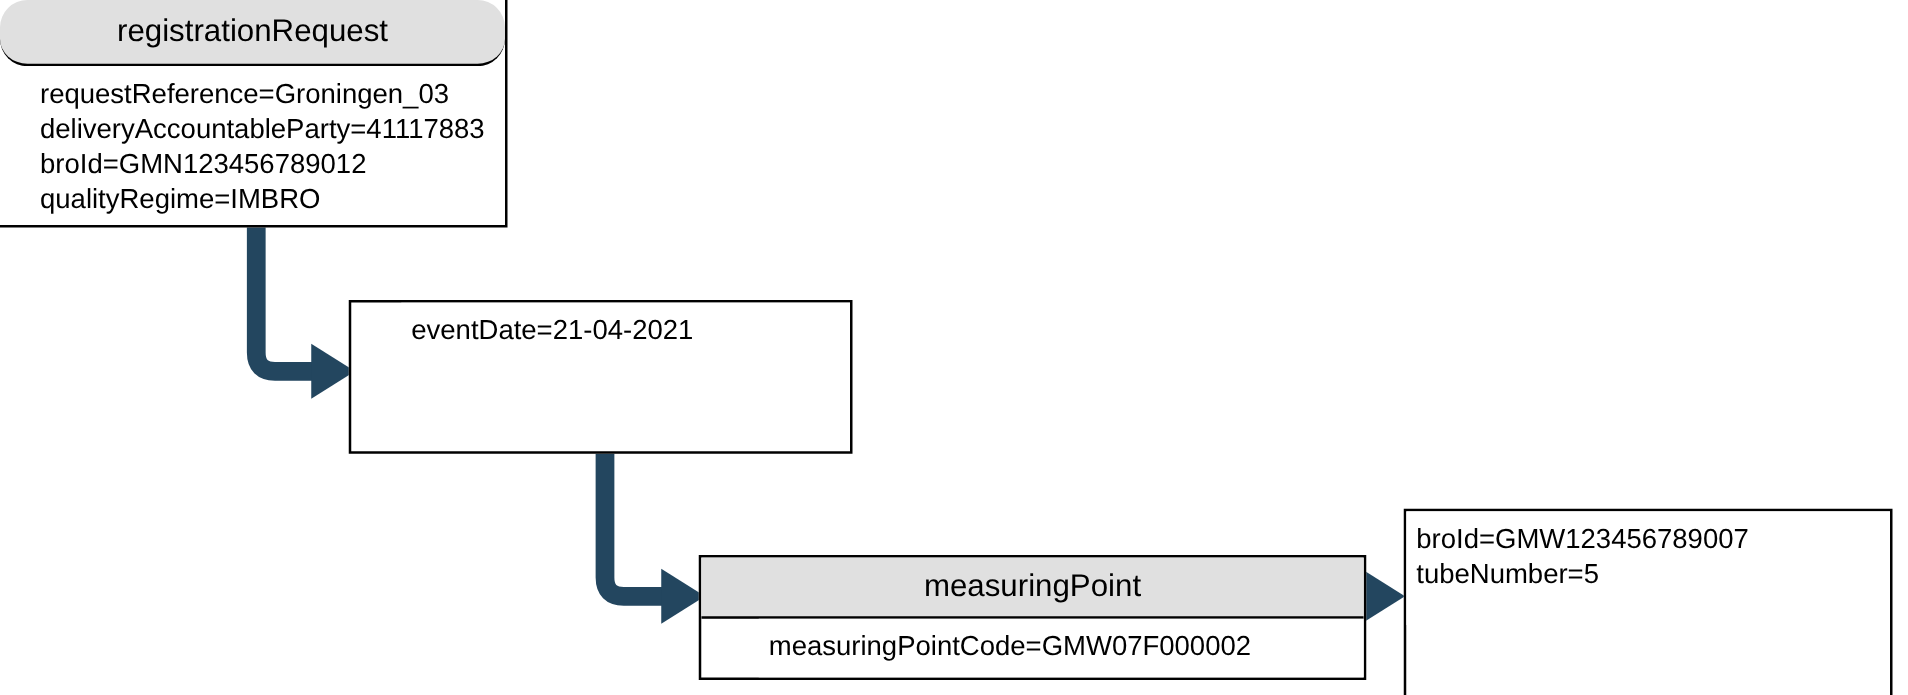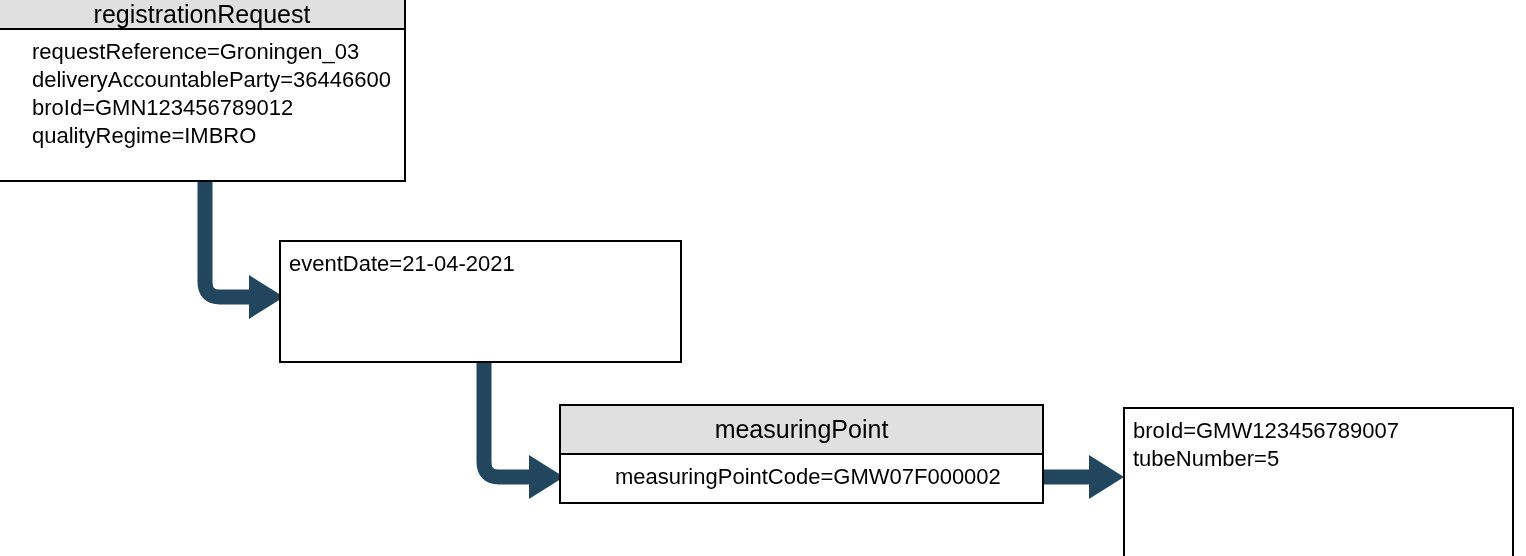--- a/index.html
+++ b/index.html
@@ -57,36 +57,36 @@
   }
 
   
   
   #node-registration-request {
     left: -2px;
     top: -2px;
     width: 408px;
     height: 184px;
   }
-  #node-registration-request > .node-header { height: 30px; }
+  #node-registration-request > .node-header { height: 53px; border-radius: 22px; }
   #node-registration-request > .node-body   { height: 133px; padding-left: 32px; }
 
   #node-gmn-tube-reference {
     left: 279px;
     top: 240px;
     width: 403px;
     height: 123px;
   }
   #node-gmn-tube-reference > .node-header { height: 55px; }
-  #node-gmn-tube-reference > .node-body   { height: 76px; }
+  #node-gmn-tube-reference > .node-body   { height: 76px; margin-left: 40px; }
 
   #node-measuring-point {
     left: 559px;
-    top: 404px;
-    width: 485px;
+    top: 444px;
+    width: 534px;
     height: 100px;
   }
   #node-measuring-point > .node-header { height: 49px; }
   #node-measuring-point > .node-body   { height: 47px; margin-left: 46px; }
 
   
   #node-groundwater-monitoring-tube {
     left: 1123px;
     top: 407px;
     width: 391px;
@@ -126,21 +126,21 @@
     <g>
       <path d="M 1044 477 L 1098 477" fill="none" stroke="#23465f" stroke-width="15" stroke-linecap="butt"></path>
       <path d="M 1089 455 L 1124 477 L 1089 499 Z" fill="#23465f"></path>
     </g>
   </svg>
 
   <div class="node" id="node-registration-request">
     <div class="node-header">registrationRequest</div>
     <div class="node-body">
       <div class="attr">requestReference=Groningen_03</div>
-      <div class="attr">deliveryAccountableParty=36446600</div>
+      <div class="attr">deliveryAccountableParty=41117883</div>
       <div class="attr">broId=GMN123456789012</div>
       <div class="attr">qualityRegime=IMBRO</div>
     </div>
   </div>
 
   <div class="node" id="node-gmn-tube-reference">
     <div class="node-body">
       <div class="attr">eventDate=21-04-2021</div>
     </div>
   </div>

